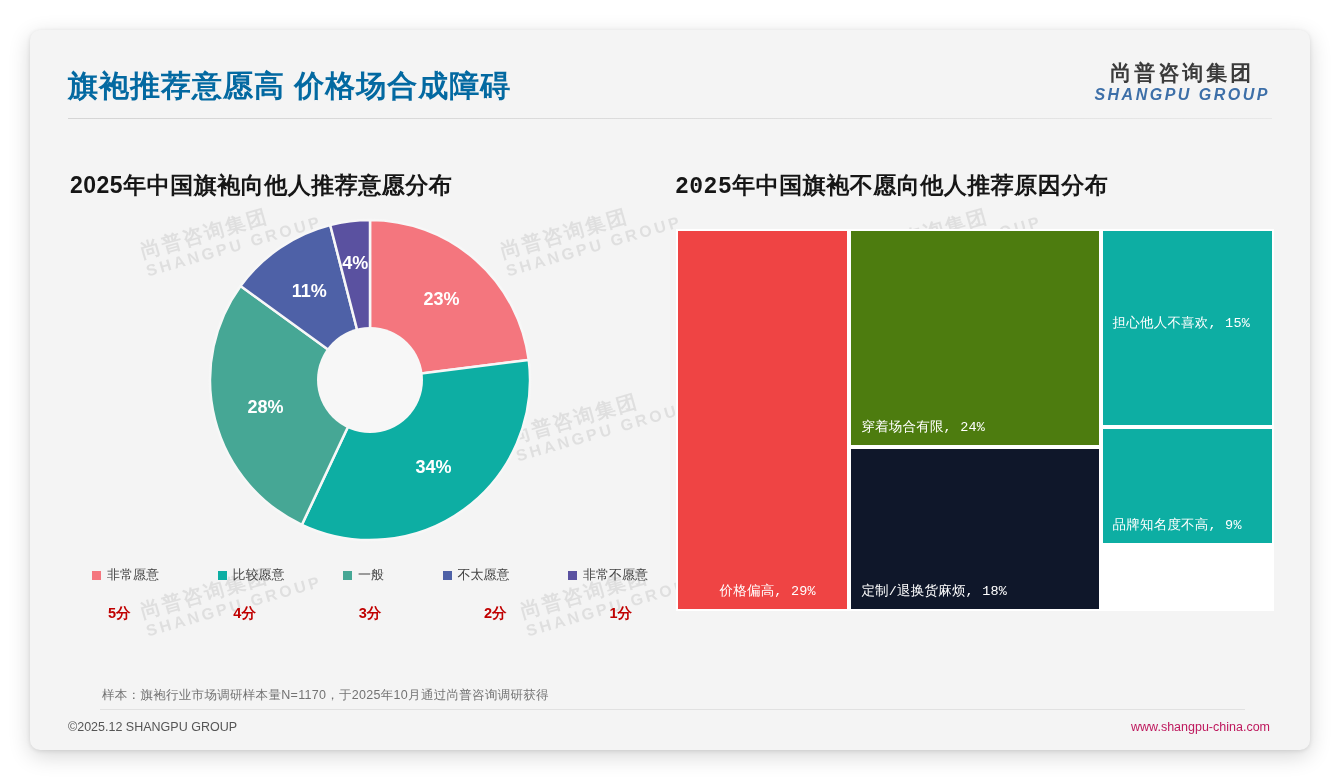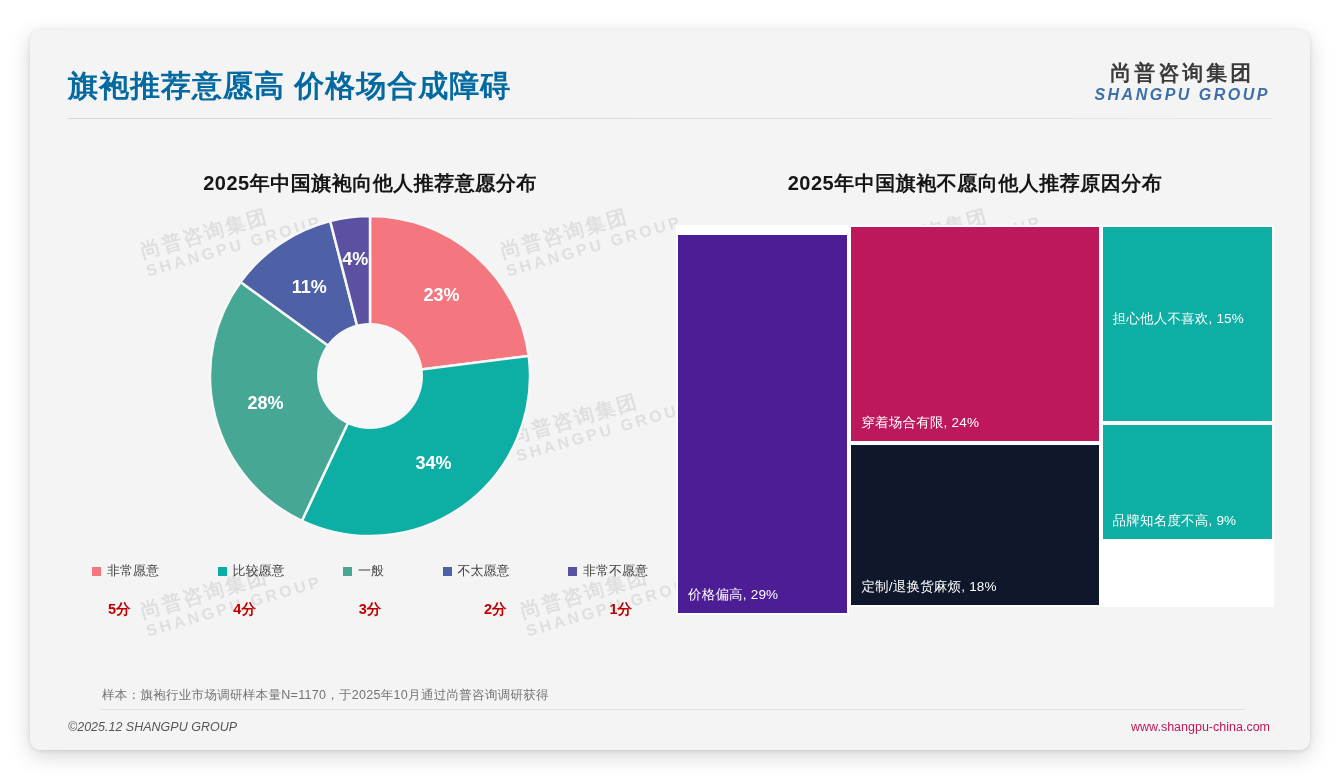--- a/index.html
+++ b/index.html
@@ -55,23 +55,23 @@
     letter-spacing: 2.5px; display: block; line-height: 1.25;
   }
   .title-divider {
     position: absolute; left: 38px; top: 88px; width: 1204px; height: 1px;
     background: linear-gradient(to right,#d5d5d5,#dedede 60%,#e8e8e8);
     z-index: 3;
   }
 
   
   .panel-left  { position: absolute; left: 40px;  top: 110px; width: 600px; height: 560px; z-index: 2; }
-  .panel-right { position: absolute; left: 645px; top: 110px; width: 600px; height: 560px; z-index: 2; }
+  .panel-right { position: absolute; left: 645px; top: 110px; width: 600px; height: 560px; z-index: 2; font-family: Liberation Mono, monospace; }
   .chart-title {
-    text-align: center; font-size: 20px; font-weight: 700; color: #161616;
+    text-align: left; font-size: 23px; font-weight: 700; color: #161616;
     letter-spacing: .5px; margin-top: 30px;
   }
   .panel-right .chart-title { margin-top: 30px; }
 
   
   .donut-wrap { position: relative; width: 100%; height: 345px; margin-top: 14px; }
   .donut { position: absolute; left: 50%; transform: translateX(-50%); top: 0; }
 
   .legend {
     display: flex; justify-content: space-between;
@@ -112,21 +112,21 @@
   }
   .tile span {
     color: #ffffff; font-size: 13.5px; padding: 0 0 9px 10px;
     white-space: nowrap; letter-spacing: .2px;
   }
 
   
   .footer {
     position: absolute; left: 0; bottom: 0; width: 100%; height: 40px; z-index: 3;
   }
-  .footer .copy  { position: absolute; left: 38px;  top: 10px; font-size: 12.5px; color: #555; font-style: italic; }
+  .footer .copy  { position: absolute; left: 38px;  top: 10px; font-size: 12.5px; color: #555; }
   .footer .site  { position: absolute; right: 40px; top: 10px; font-size: 12.5px; color: #be185d; }
 </style>
 </head>
 <body>
 
 <div class="slide">
 
   <div class="wm-layer">
     <div class="wm" style="left:110px; top:185px;">
       <span class="cn">尚普咨询集团</span>
@@ -217,24 +217,24 @@
         <div class="score">4分</div>
         <div class="score">3分</div>
         <div class="score">2分</div>
         <div class="score">1分</div>
       </div>
   </div>
 
   <div class="panel-right">
     <div class="chart-title">2025年中国旗袍不愿向他人推荐原因分布</div>
     <div class="treemap" id="treemap">
-        <div class="tile" style="left: 0px; top: 8px; width: 173.42px; height: 382px; background: #4c1d95;">
+        <div class="tile" style="left: 0px; top: 0px; width: 173.42px; height: 382px; background: #ef4444; justify-content: center;">
           <span>价格偏高, 29%</span>
         </div>
-        <div class="tile" style="left: 173.42px; top: 0px; width: 251.16px; height: 218.286px; background: #be185d;">
+        <div class="tile" style="left: 173.42px; top: 0px; width: 251.16px; height: 218.286px; background: #4d7c0f;">
           <span>穿着场合有限, 24%</span>
         </div>
         <div class="tile" style="left: 173.42px; top: 218px; width: 251.16px; height: 163.714px; background: #0f172a;">
           <span>定制/退换货麻烦, 18%</span>
         </div>
         <div class="tile" style="left: 424.58px; top: 0px; width: 173.42px; height: 197.586px; background: rgb(13, 174, 163); align-items: center;">
           <span>担心他人不喜欢, 15%</span>
         </div>
         <div class="tile" style="left: 424.58px; top: 197.586px; width: 173.42px; height: 118.552px; background: rgb(13, 174, 163);">
           <span>品牌知名度不高, 9%</span>

